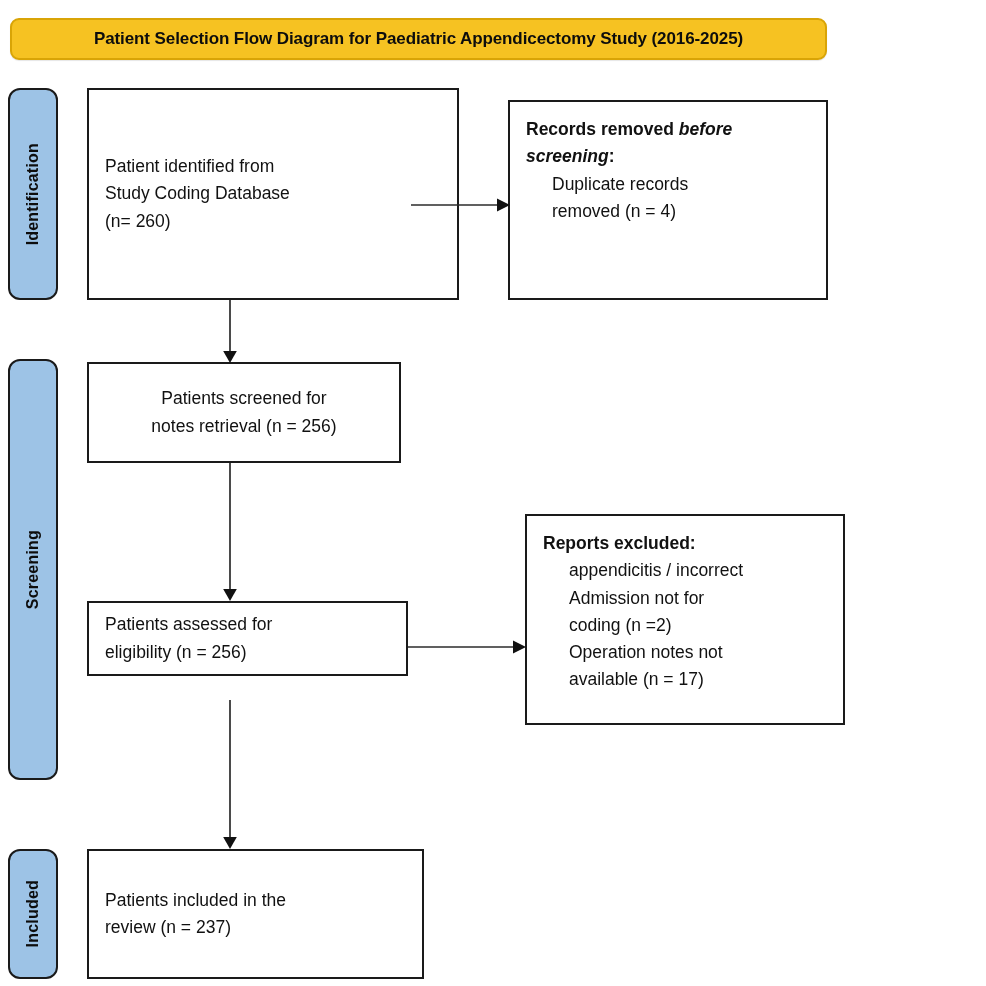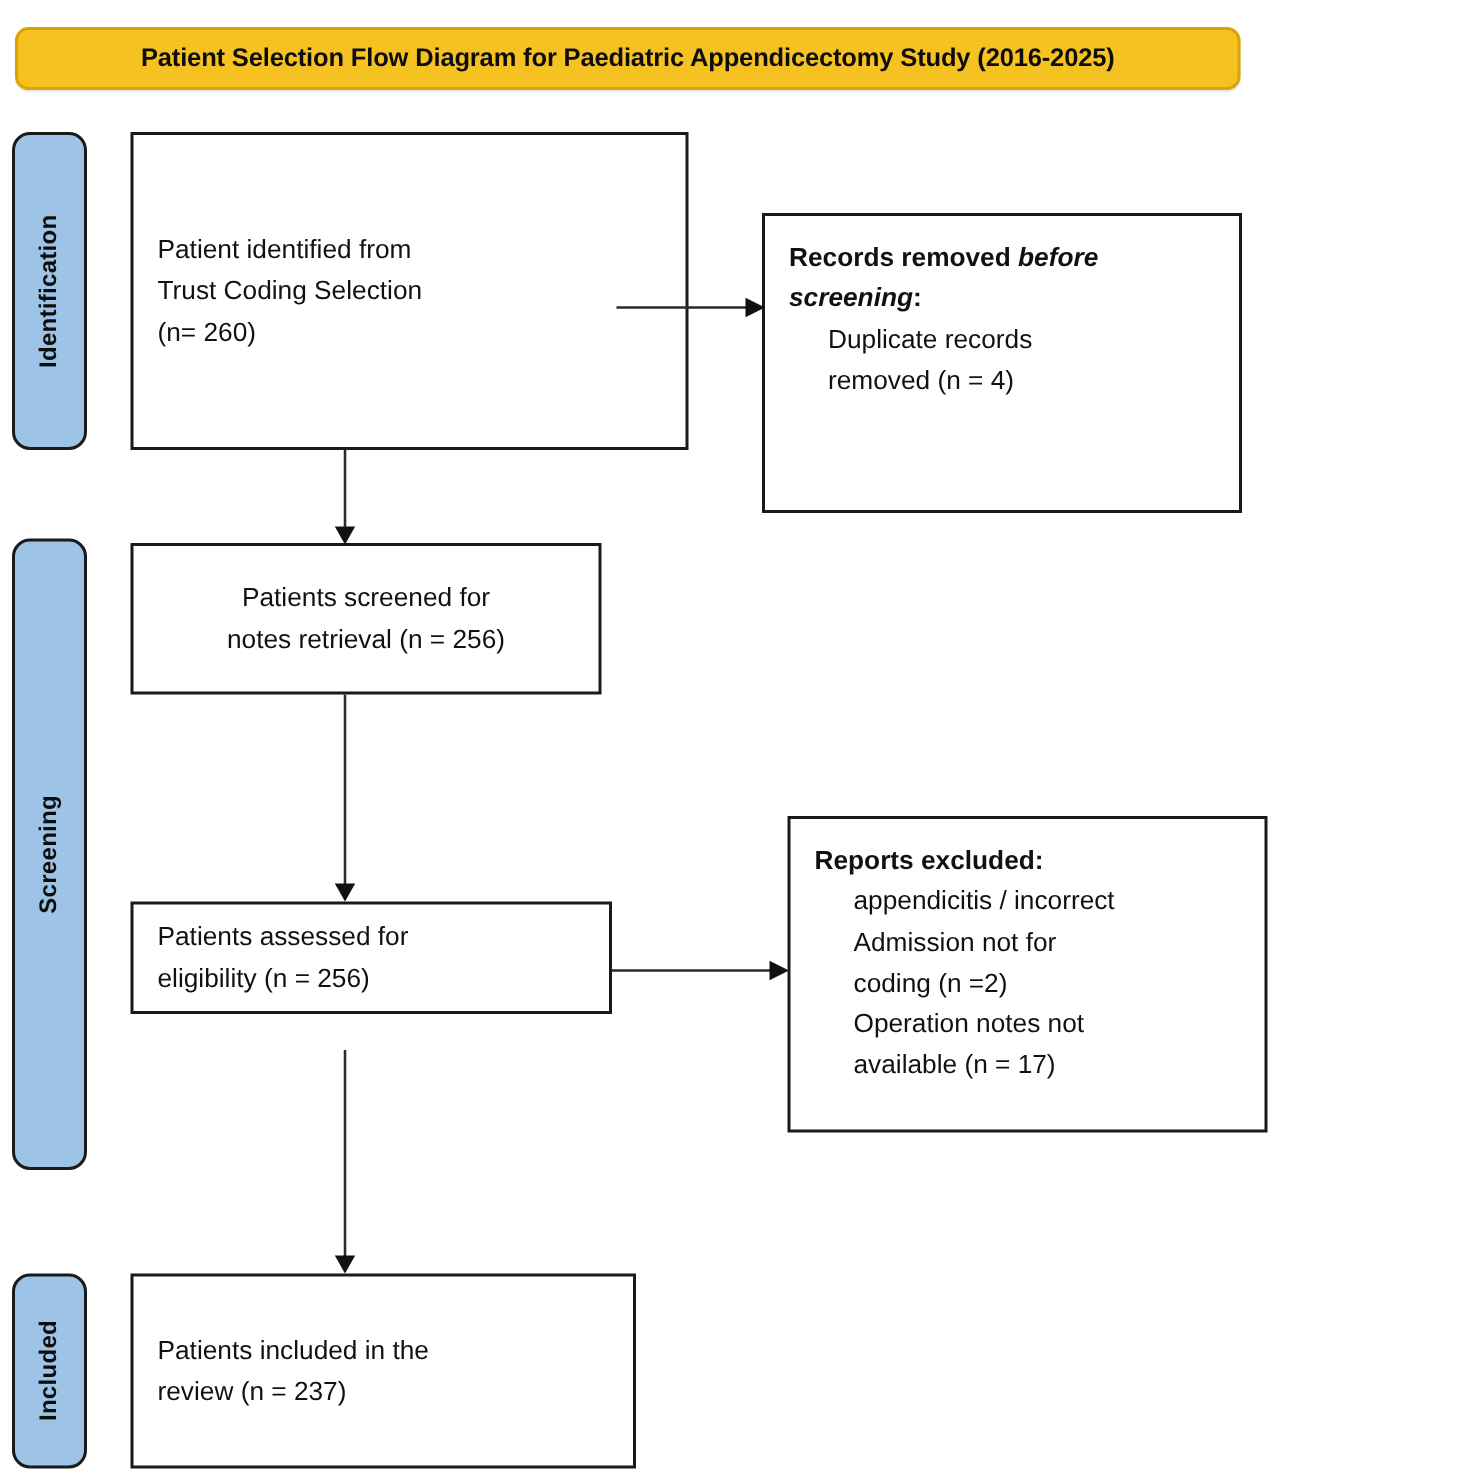--- a/index.html
+++ b/index.html
@@ -82,21 +82,20 @@
     justify-content: center;
   }
   .flow-box .box-text {
     font-size: 17.5px;
     line-height: 1.56;
     color: #111111;
     padding: 0 16px;
   }
   .flow-box.top-aligned {
     justify-content: flex-start;
-    margin-top: 42px;
   }
   .flow-box.top-aligned .box-text {
     padding-top: 14px;
   }
   .box-heading {
     font-weight: bold;
     display: block;
   }
   .box-heading .em {
     font-style: italic;
@@ -104,21 +103,21 @@
   }
   .box-sub {
     display: block;
     padding-left: 26px;
   }
 
   #box-identified     { left: 87px;  top: 88px;  width: 372px; height: 212px; }
   #box-removed        { left: 508px; top: 100px; width: 320px; height: 200px; }
   #box-screened       { left: 87px;  top: 362px; width: 314px; height: 101px; text-align: center; }
   #box-eligibility    { left: 87px;  top: 601px; width: 321px; height: 75px; }
-  #box-excluded       { left: 525px; top: 502px; width: 320px; height: 211px; }
+  #box-excluded       { left: 525px; top: 514px; width: 320px; height: 211px; }
   #box-included       { left: 87px;  top: 849px; width: 337px; height: 130px; }
 
   
   .arrow-svg {
     position: absolute;
     overflow: visible;
   }
   .arrow-line {
     stroke: #2b2b2b;
     stroke-width: 1.7;
@@ -149,21 +148,21 @@
   <div class="stage-label" id="stage-screening">
     <span class="stage-text">Screening</span>
   </div>
   <div class="stage-label" id="stage-included">
     <span class="stage-text">Included</span>
   </div>
 
   <div class="flow-box" id="box-identified">
     <div class="box-text">
       <span>Patient identified from</span><br>
-      <span>Trust Coding Selection</span><br>
+      <span>Study Coding Database</span><br>
       <span>(n= 260)</span>
     </div>
   </div>
 
   <div class="flow-box top-aligned" id="box-removed">
     <div class="box-text">
       <span class="box-heading"><span>Records removed </span><span class="em">before screening</span><span>:</span></span>
       <span class="box-sub">Duplicate records</span>
       <span class="box-sub">removed (n = 4)</span>
     </div>

